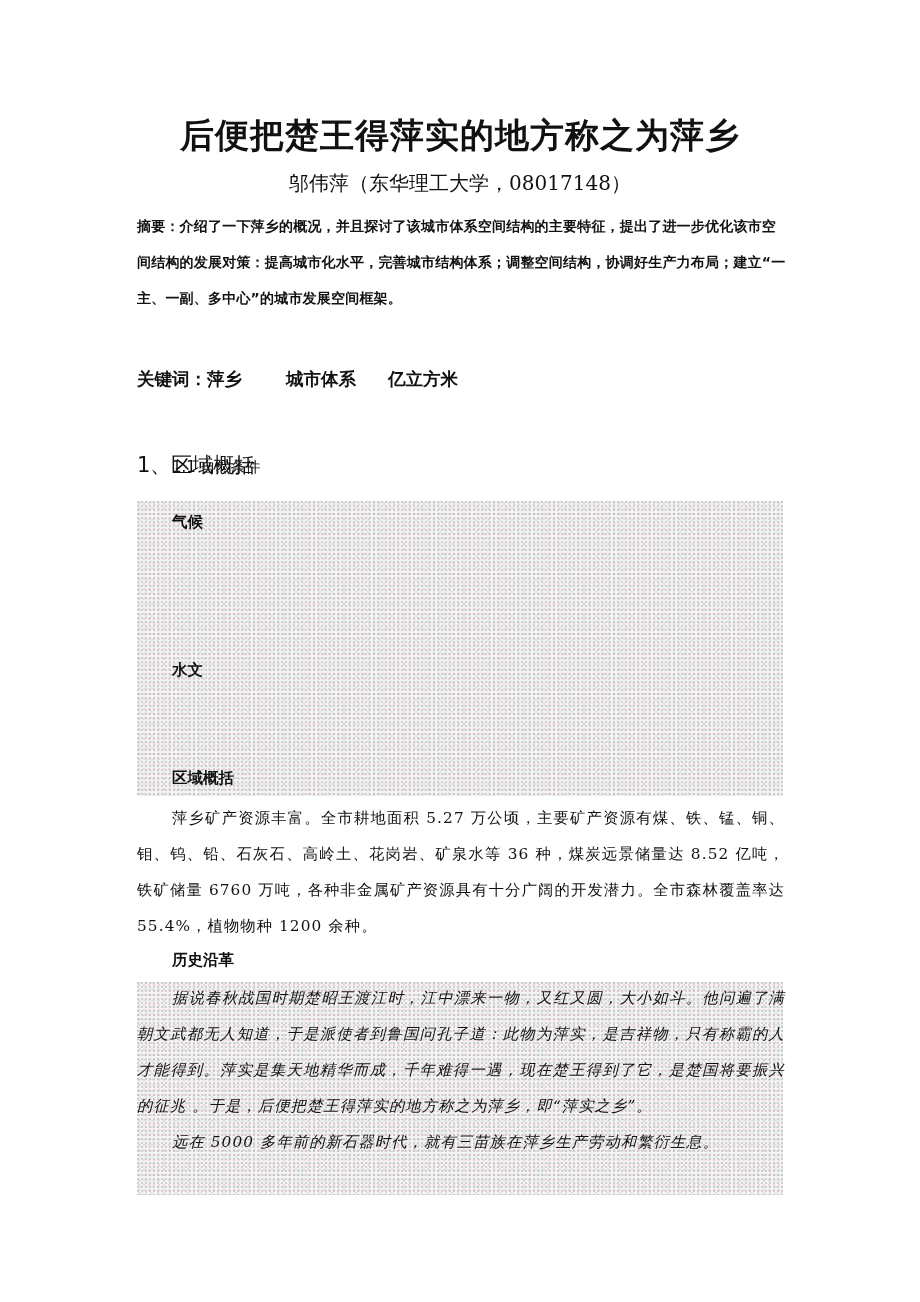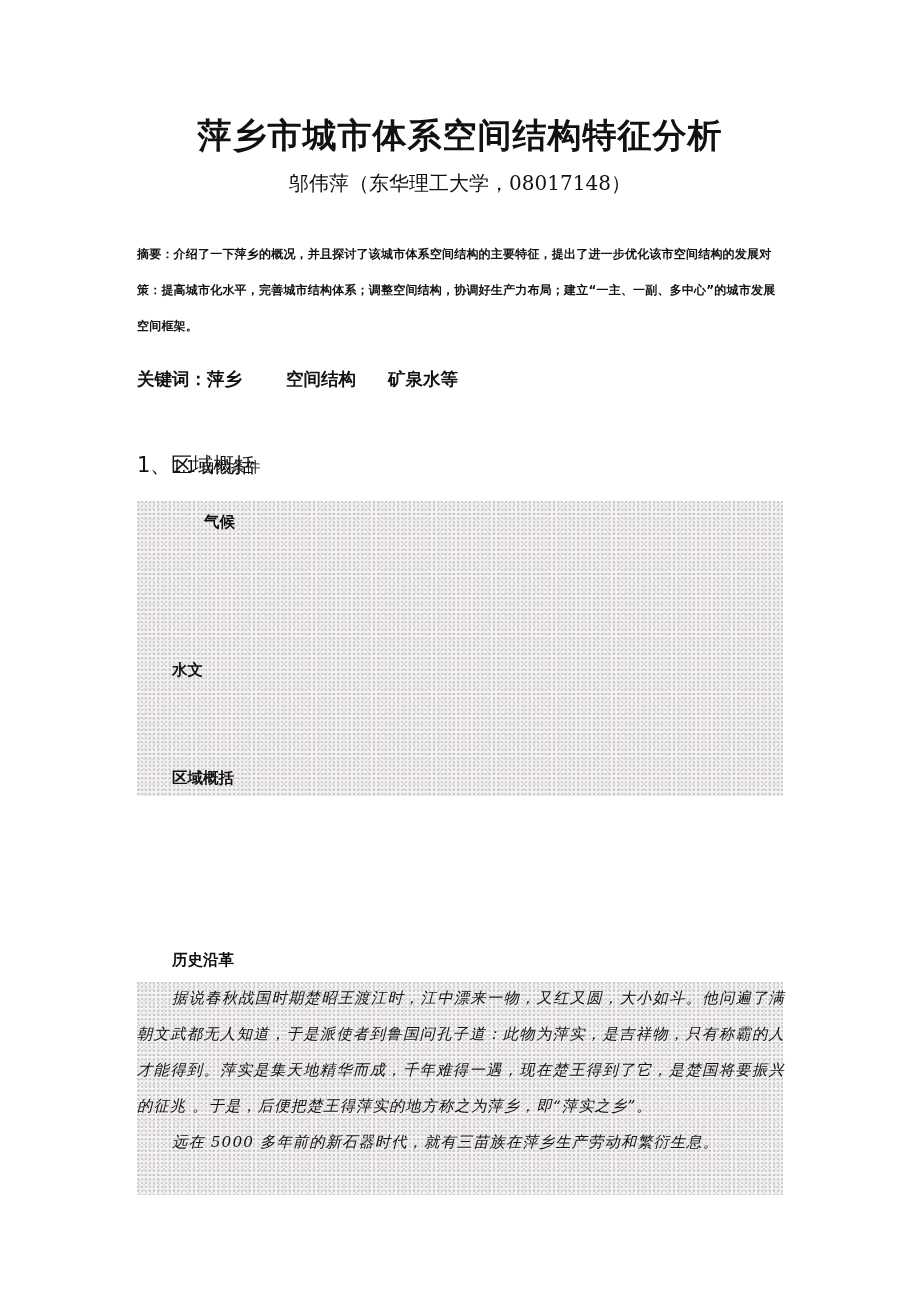--- a/index.html
+++ b/index.html
@@ -38,25 +38,24 @@
     width: 920px;
     text-align: center;
     font-size: 20px;
     line-height: 30px;
   }
   .abstract {
     position: absolute;
     left: 137px; top: 208px;
     width: 650px;
     font-family: "DejaVu Sans", "Liberation Sans", sans-serif;
-    font-size: 12px;
+    font-size: 14px;
     font-weight: bold;
     line-height: 36px;
     letter-spacing: 0.2px;
-    margin-top: 28px;
   }
   .keywords {
     position: absolute;
     left: 137px; top: 364px;
     font-family: "DejaVu Sans", "Liberation Sans", sans-serif;
     font-size: 17.5px;
     font-weight: bold;
     line-height: 30px;
     white-space: pre;
   }
@@ -110,42 +109,45 @@
     margin: 0;
     text-align: justify;
     text-align-last: left;
   }
 </style>
 </head>
 <body>
 
 <div class="page">
 
-  <div class="title">萍乡市城市体系空间结构特征分析</div>
+  <div class="title">后便把楚王得萍实的地方称之为萍乡</div>
 
   <div class="author">邬伟萍（东华理工大学，08017148）</div>
 
   <div class="abstract">
     <span>摘要：</span><span>介绍了一下萍乡的概况，并且探讨了该城市体系空间结构的主要特征，提出了进一步优化该市空间结构的发展对策：提高城市化水平，完善城市结构体系；调整空间结构，协调好生产力布局；建立“一主、一副、多中心”的城市发展空间框架。</span>
   </div>
 
-  <div class="keywords"><span>关键词：</span><span>萍乡</span><span style="display:inline-block;width:44px;"></span><span>空间结构</span><span style="display:inline-block;width:32px;"></span><span>矿泉水等</span></div>
+  <div class="keywords"><span>关键词：</span><span>萍乡</span><span style="display:inline-block;width:44px;"></span><span>城市体系</span><span style="display:inline-block;width:32px;"></span><span>亿立方米</span></div>
 
   <div class="h1">1、区域概括</div>
 
   <div class="h2">1.1 自然条件</div>
 
   <div class="shade shade-1"></div>
   <div class="shade shade-2"></div>
 
-  <div class="sub" style="top:508px;margin-left:32px;">气候</div>
+  <div class="sub" style="top:508px;">气候</div>
 
   <div class="sub" style="top:656px;text-align:right;">水文</div>
 
   <div class="sub" style="top:764px;">区域概括</div>
+  <div class="block" style="top:800px;">
+    <p class="para">萍乡矿产资源丰富。全市耕地面积 5.27 万公顷，主要矿产资源有煤、铁、锰、铜、钼、钨、铅、石灰石、高岭土、花岗岩、矿泉水等 36 种，煤炭远景储量达 8.52 亿吨，铁矿储量 6760 万吨，各种非金属矿产资源具有十分广阔的开发潜力。全市森林覆盖率达 55.4%，植物物种 1200 余种。</p>
+  </div>
 
   <div class="sub" style="top:946px;">历史沿革</div>
   <div class="block" style="top:980px;font-style:italic;">
     <p class="para">据说春秋战国时期楚昭王渡江时，江中漂来一物，又红又圆，大小如斗。他问遍了满朝文武都无人知道，于是派使者到鲁国问孔子道：此物为萍实，是吉祥物，只有称霸的人才能得到。萍实是集天地精华而成，千年难得一遇，现在楚王得到了它，是楚国将要振兴的征兆 。于是，后便把楚王得萍实的地方称之为萍乡，即“萍实之乡”。</p>
     <p class="para">远在 5000 多年前的新石器时代，就有三苗族在萍乡生产劳动和繁衍生息。</p>
   </div>
 
 </div>
 
 </body></html>

